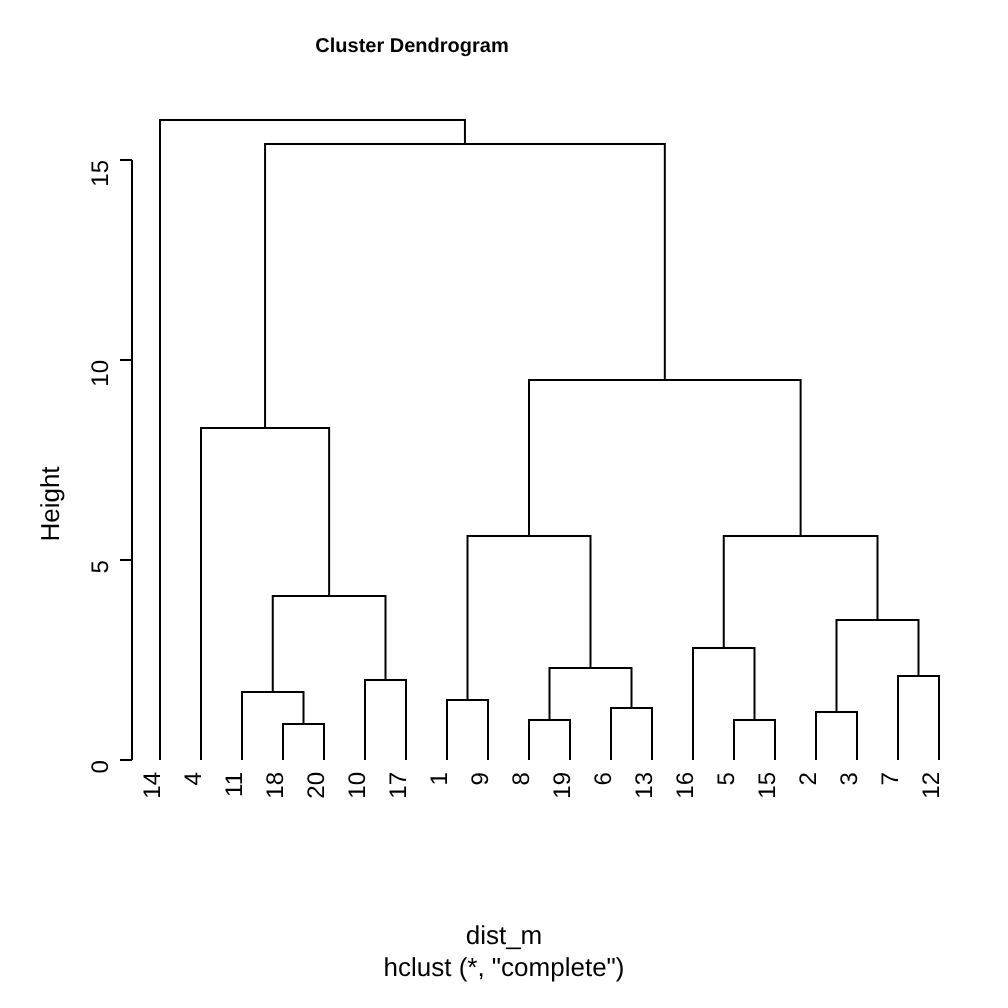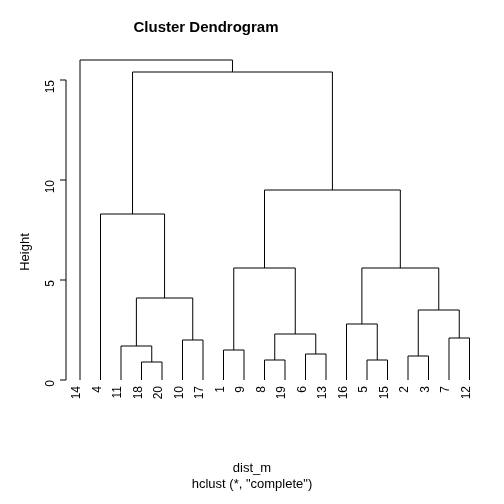--- a/index.html
+++ b/index.html
@@ -1,17 +1,17 @@
 <!DOCTYPE html>
 <html><head>
 <meta charset="utf-8">
 <style>
   html, body { margin: 0; padding: 0; }
   body { width: 504px; height: 504px; background: #fff; font-family: Arial, Helvetica, sans-serif; position: relative; }
-  #title { position: absolute; width: 412px; top: 18px; text-align: center; font-weight: bold; font-size: 15px; }
+  #title { position: absolute; width: 412px; top: 18px; text-align: center; font-weight: bold; font-size: 10px; }
   #ylabel { position: absolute; left: 6px; top: 252px; transform: translateY(-50%) rotate(-90deg); transform-origin: center; font-size: 13px; }
   #xlabel1 { position: absolute; width: 504px; top: 460px; text-align: center; font-size: 13px; }
   #xlabel2 { position: absolute; width: 504px; top: 476px; text-align: center; font-size: 13px; }
   svg { position: absolute; left: 0; top: 0; }
   .axis-line { stroke: #000; stroke-width: 1; fill: none; }
   .dendro { stroke: #000; stroke-width: 1; fill: none; }
   .tick-label { font-size: 12px; fill: #000; }
   .leaf-label { font-size: 12px; fill: #000; }
 </style>
 </head>

